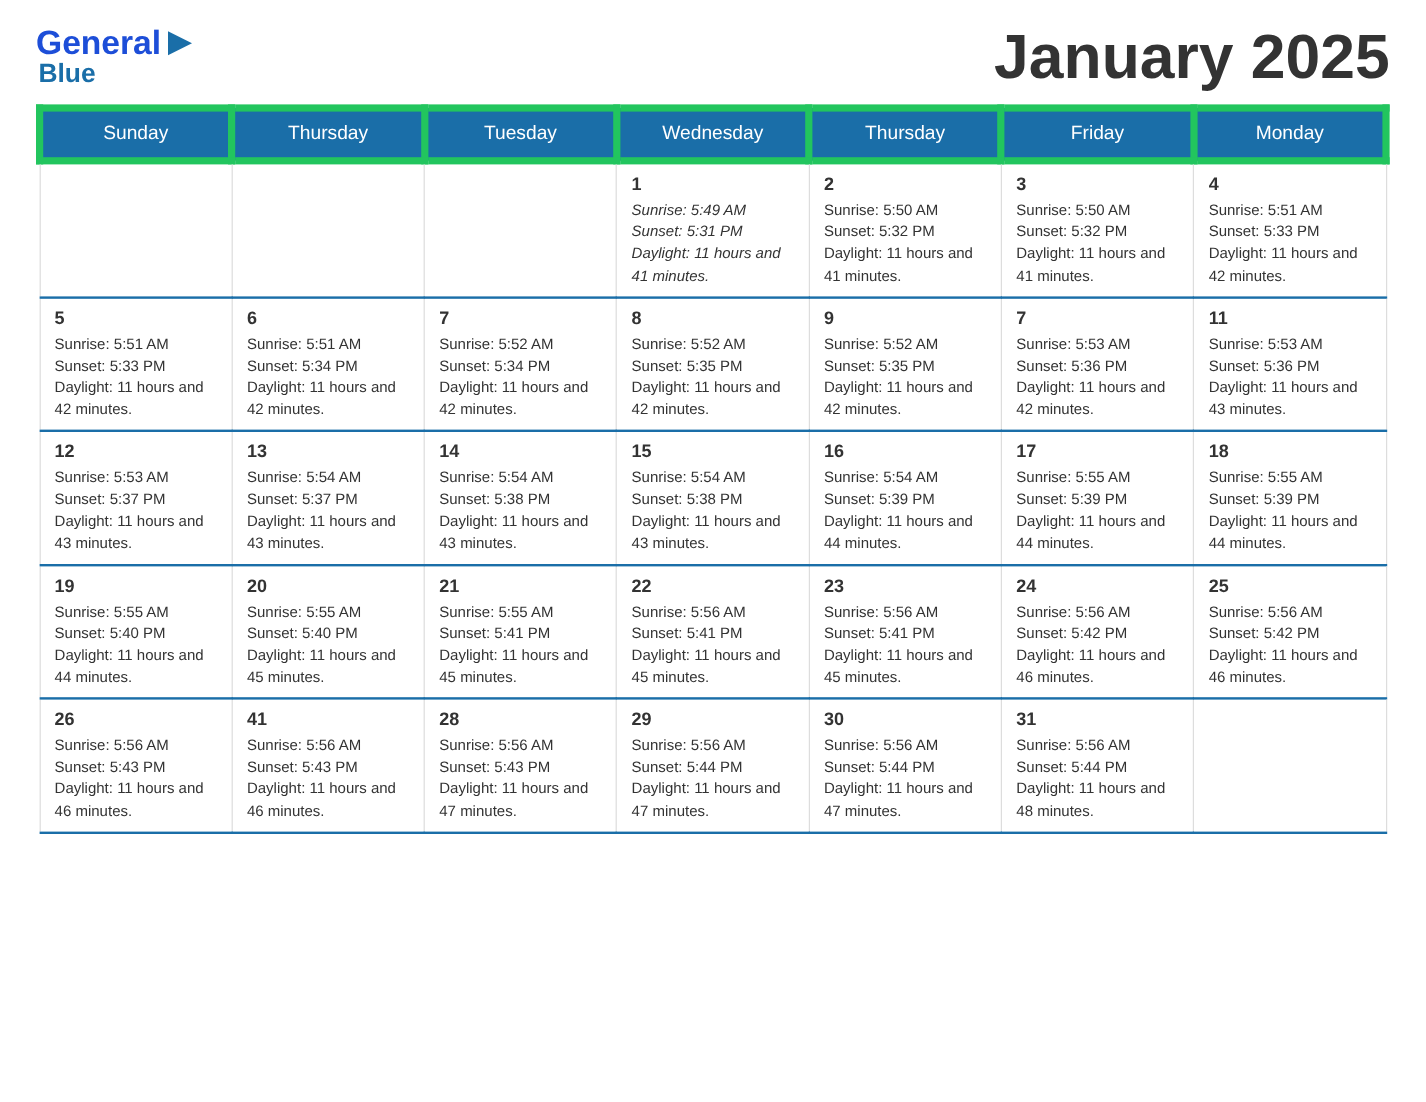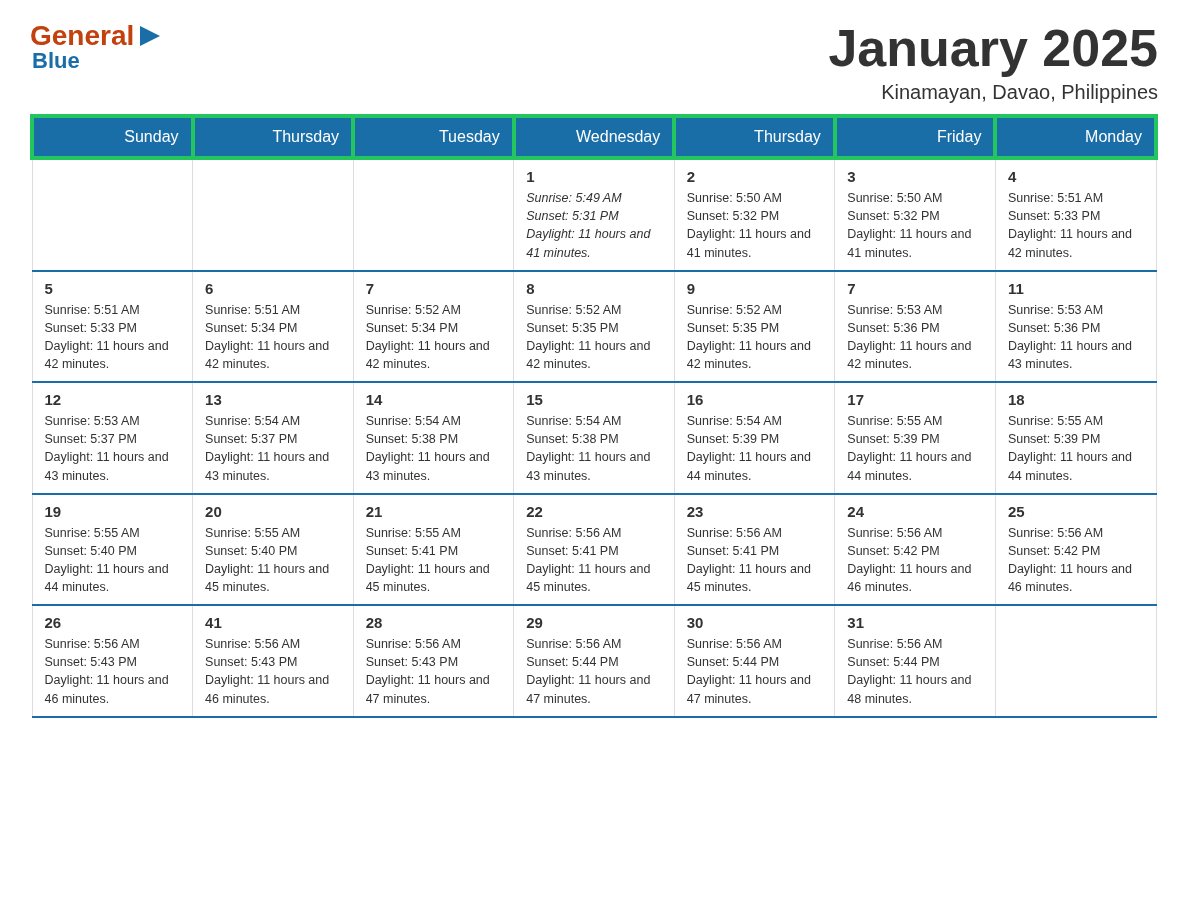--- a/index.html
+++ b/index.html
@@ -20,31 +20,31 @@
     .logo {
       display: flex;
       flex-direction: column;
       align-items: flex-start;
     }
     .logo-text {
       display: flex;
       align-items: center;
       font-size: 28px;
       font-weight: bold;
-      color: #c2410c;
+      color: #1d4ed8;
     }
     .logo-subtext {
       color: #1a6ea8;
       font-size: 22px;
       font-weight: bold;
       margin-top: -4px;
       margin-left: 2px;
     }
     .title-section {
-      text-align: right;
+      text-align: center;
       margin-left: 16px;
     }
     .month-title {
       font-size: 52px;
       font-weight: bold;
       color: #333;
       line-height: 1.1;
     }
     .location {
       font-size: 20px;
@@ -55,24 +55,24 @@
       width: 100%;
       border-collapse: collapse;
       margin-top: 10px;
     }
     thead tr {
       background-color: #1a6ea8;
       color: #fff;
     }
     thead th {
       padding: 10px 12px;
-      text-align: right;
+      text-align: center;
       font-size: 16px;
       font-weight: normal;
-      border: 4px solid #22c55e;
+      border: 6px solid #22c55e;
     }
     tbody tr {
       border-bottom: 2px solid #1a6ea8;
     }
     tbody td {
       vertical-align: top;
       padding: 8px 12px;
       font-size: 13px;
       color: #333;
       border-left: 1px solid #ddd;
@@ -105,21 +105,20 @@
     <div class="logo-text">
       <span>General</span>
       <svg width="28" height="28" viewBox="0 0 28 28" style="margin-left:2px;">
         <polygon points="4,4 24,14 4,24" fill="#1a6ea8"></polygon>
       </svg>
     </div>
     <div class="logo-subtext">Blue</div>
   </div>
   <div class="title-section">
     <div class="month-title">January 2025</div>
-    <div class="location">Kinamayan, Davao, Philippines</div>
   </div>
 </div>
 
 <table>
   <thead>
     <tr>
     <th>Sunday</th>
         <th>Thursday</th>
         <th>Tuesday</th>
         <th>Wednesday</th>

